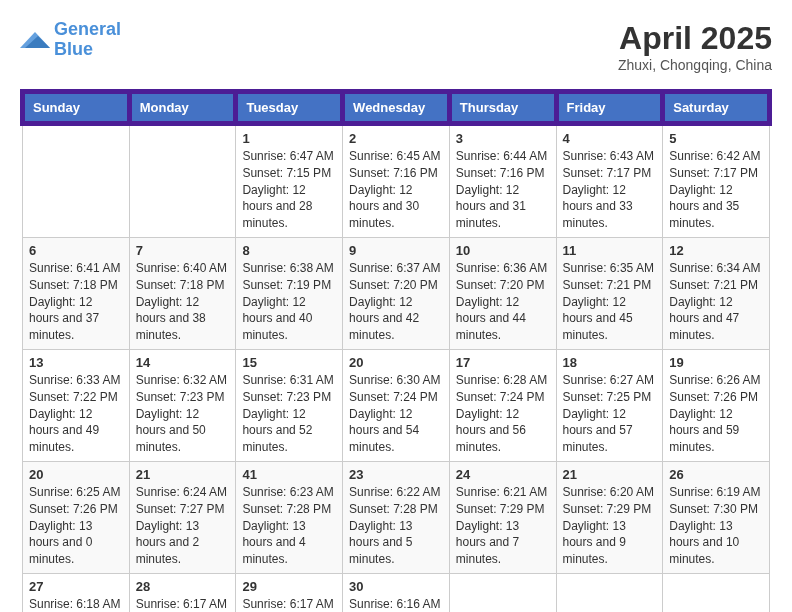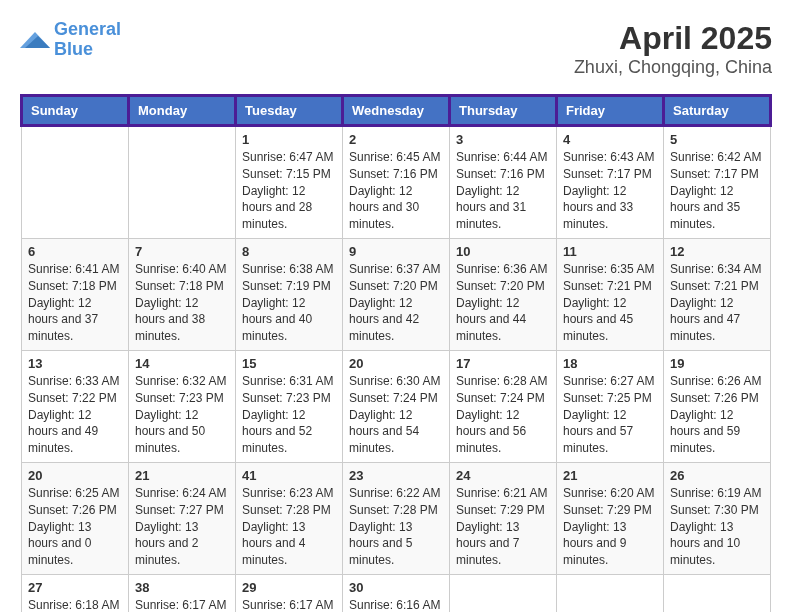--- a/index.html
+++ b/index.html
@@ -38,36 +38,36 @@
     .title-block {
       text-align: right;
     }
     .main-title {
       font-size: 32px;
       font-weight: bold;
       color: #333;
       text-align: right;
     }
     .subtitle {
-      font-size: 18px;
+      font-size: 14px;
       color: #555;
     }
     .calendar {
       width: 100%;
       border-collapse: collapse;
       border: 1px solid #ccc;
     }
     .calendar th {
       background-color: #4472c4;
       color: #fff;
       font-size: 13px;
       font-weight: bold;
       text-align: left;
       padding: 6px 8px;
-      border: 3px solid #4c1d95;
+      border: 5px solid #4c1d95;
     }
     .calendar td {
       vertical-align: top;
       border: 1px solid #ccc;
       padding: 5px 6px;
       width: calc(100% / 7);
       min-height: 80px;
       height: 80px;
       background: #fff;
     }
@@ -235,21 +235,21 @@
           <div class="day-number">26</div>
           <div class="day-info">Sunrise: 6:19 AM<br>Sunset: 7:30 PM<br>Daylight: 13 hours and 10 minutes.</div>
         </td>
       </tr>
       <tr>
         <td>
           <div class="day-number">27</div>
           <div class="day-info">Sunrise: 6:18 AM<br>Sunset: 7:31 PM<br>Daylight: 13 hours and 12 minutes.</div>
         </td>
         <td>
-          <div class="day-number">38</div>
+          <div class="day-number">28</div>
           <div class="day-info">Sunrise: 6:17 AM<br>Sunset: 7:31 PM<br>Daylight: 13 hours and 13 minutes.</div>
         </td>
         <td>
           <div class="day-number">29</div>
           <div class="day-info">Sunrise: 6:17 AM<br>Sunset: 7:32 PM<br>Daylight: 13 hours and 15 minutes.</div>
         </td>
         <td>
           <div class="day-number">30</div>
           <div class="day-info">Sunrise: 6:16 AM<br>Sunset: 7:33 PM<br>Daylight: 13 hours and 16 minutes.</div>
         </td>

